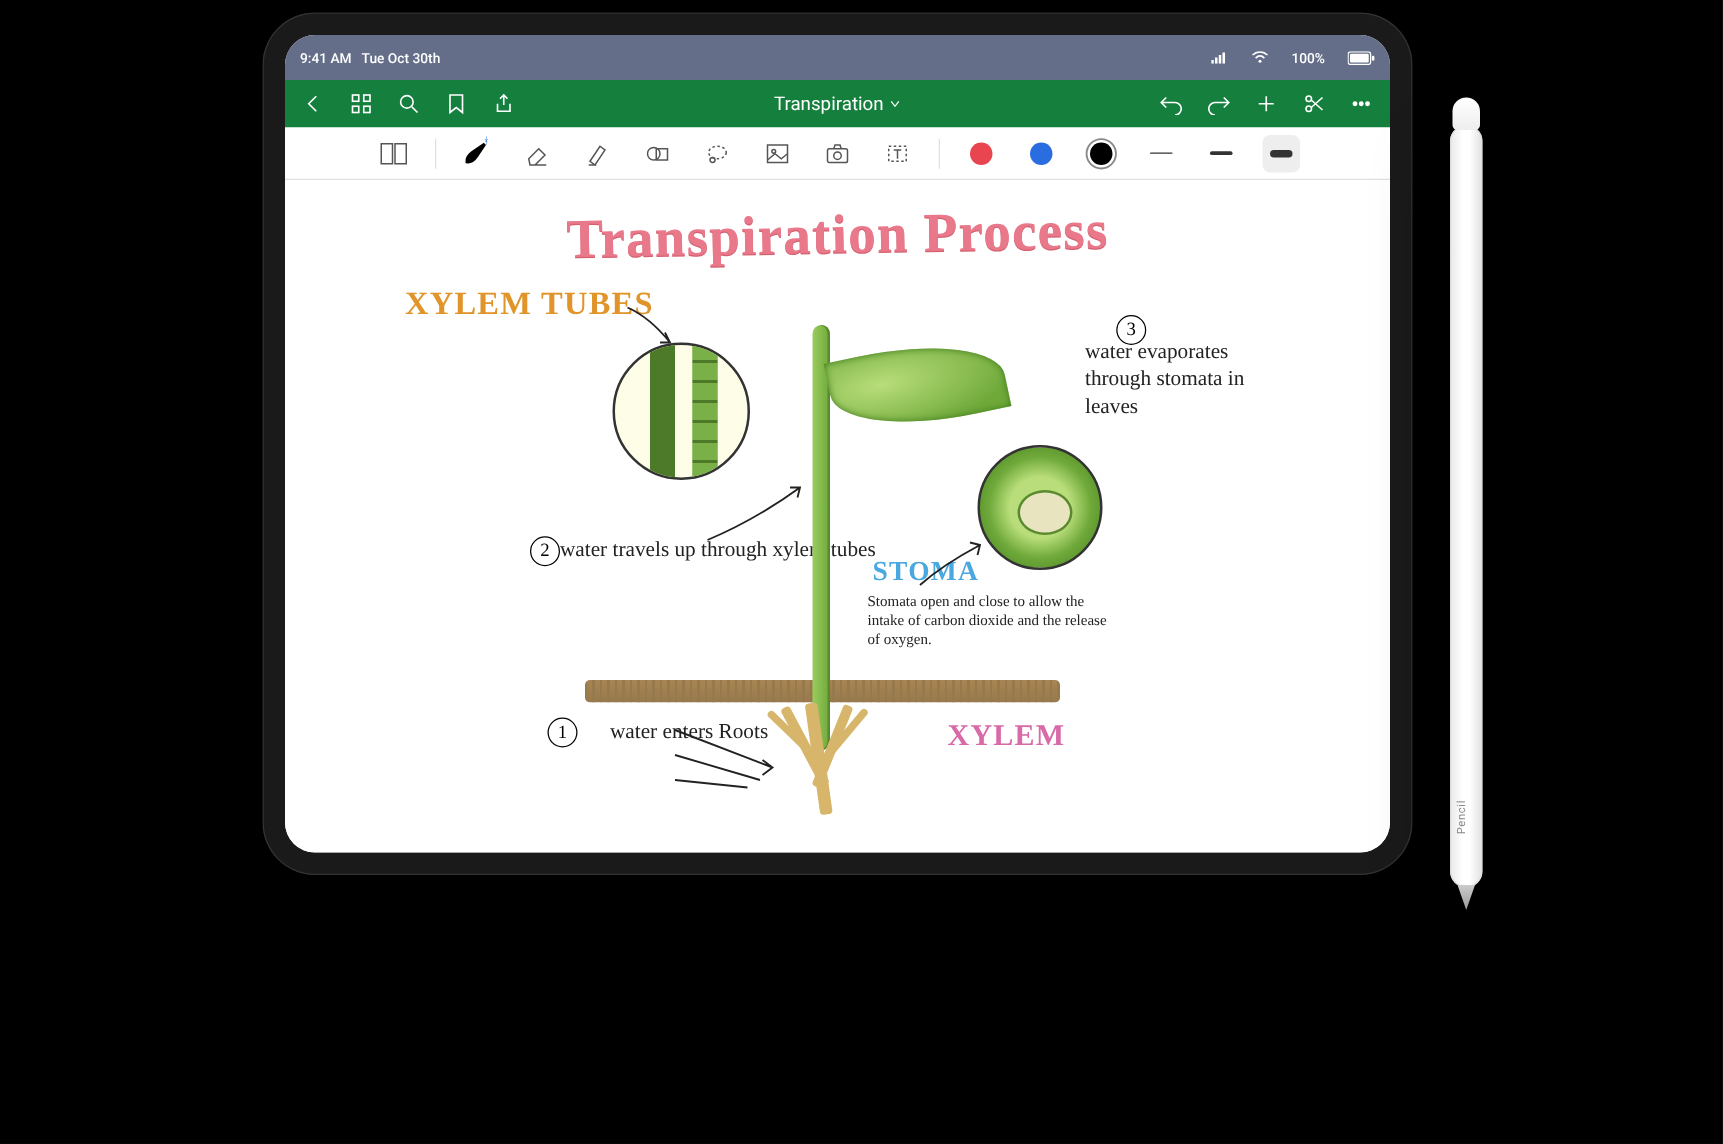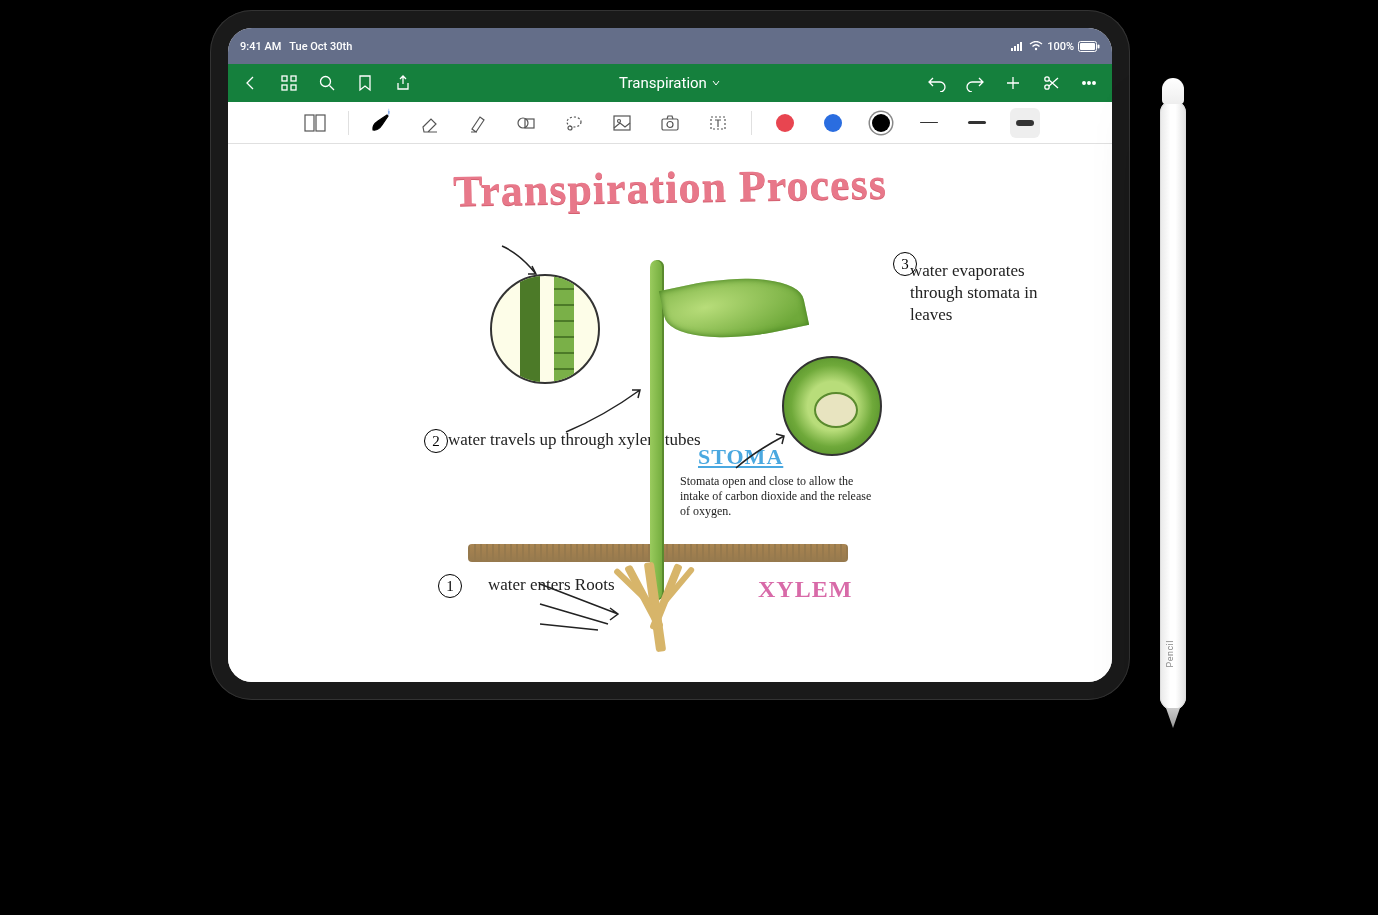--- a/index.html
+++ b/index.html
@@ -38,21 +38,21 @@
       height: 20px;
       background: #646e89;
       color: #fff;
       font-size: 11px;
       font-weight: 500;
       display: flex;
       align-items: center;
       justify-content: space-between;
       padding: 18px 12px;
     }
-    .statusbar .right { display: flex; align-items: center; gap: 4px; }
+    .statusbar .right { display: flex; align-items: center; gap: 18px; }
     .sig-icon, .wifi-icon, .batt-icon { display: inline-flex; align-items: center; }
     
     .navbar {
       height: 38px;
       background: #15803d;
       color: #fff;
       display: flex;
       align-items: center;
       padding: 0 6px;
       gap: 4px;
@@ -121,43 +121,43 @@
       letter-spacing: 1px;
       text-shadow: 0 1px 0 #d46070;
     }
     .section-label {
       position: absolute;
       font-family: "Comic Sans MS", cursive;
       font-weight: 700;
       letter-spacing: 1px;
     }
     .section-xylem { top: 84px; left: 96px; font-size: 26px; color: #e0942a; }
-    .section-stoma { top: 300px; left: 470px; font-size: 22px; color: #4aa8e0; text-decoration: underline; }
+    .section-stoma { top: 300px; left: 470px; font-size: 22px; color: #4aa8e0; }
     .section-soil  { top: 432px; left: 530px; font-size: 24px; color: #d86aa8; }
     .body-text {
       position: absolute;
       font-family: "Bradley Hand", "Comic Sans MS", cursive;
       font-size: 12px;
       line-height: 1.25;
       color: #222;
       max-width: 190px;
     }
     .txt-xylem { top: 118px; left: 96px; max-width: 170px; }
-    .txt-stoma { top: 330px; left: 452px; max-width: 200px; }
+    .txt-stoma { top: 330px; left: 466px; max-width: 200px; }
     .txt-soil  { top: 425px; left: 620px; max-width: 200px; font-size: 11px; }
     .step-text {
       position: absolute;
       font-family: "Bradley Hand", "Comic Sans MS", cursive;
       font-size: 17px;
       line-height: 1.3;
       color: #222;
     }
     .step1 { top: 430px; left: 232px; padding-left: 28px; }
     .step2 { top: 285px; left: 220px; }
-    .step3 { top: 116px; left: 640px; max-width: 140px; margin-left: 42px; }
+    .step3 { top: 126px; left: 640px; max-width: 140px; }
     
     .soil-band {
       position: absolute;
       top: 400px; left: 240px; width: 380px; height: 18px;
       background: repeating-linear-gradient(90deg, #8b6b3a 0 2px, transparent 2px 6px),
                   linear-gradient(#a07840, #8b6b3a);
       border-radius: 4px;
       opacity: 0.9;
     }
     .stem {
@@ -458,20 +458,21 @@
         <div class="line" style="height:3px"></div>
       </div>
       <div class="thickness selected">
         <div class="line" style="height:6px"></div>
       </div>
     </div>
 
     <div class="canvas">
       <div class="title-text">Transpiration Process</div>
 
+      <div class="section-label section-xylem">XYLEM TUBES</div>
 
       <div class="section-label section-stoma">STOMA</div>
       <div class="body-text txt-stoma">Stomata open and close to allow the intake of carbon dioxide and the release of oxygen.</div>
 
       <div class="section-label section-soil">XYLEM</div>
 
       <div class="num-circle n1">1</div>
       <div class="step-text step1">water enters Roots</div>
       <div class="num-circle n2">2</div>
       <div class="step-text step2">water travels up through xylem tubes</div>

